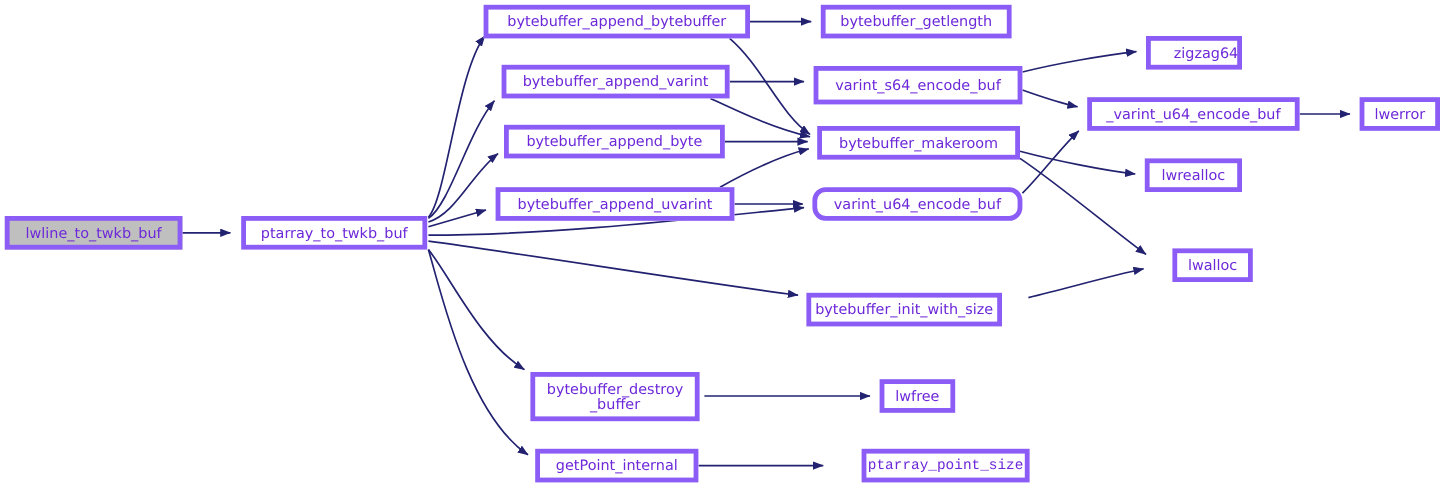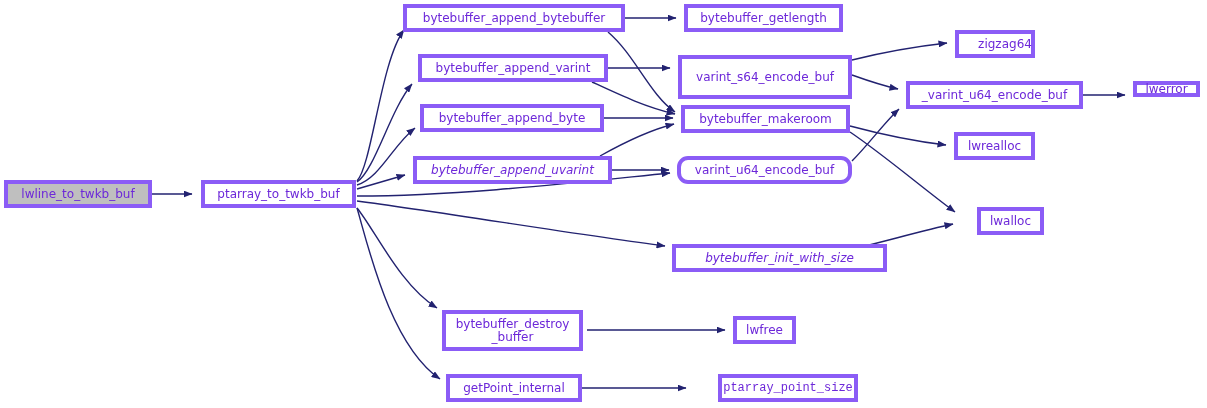--- a/index.html
+++ b/index.html
@@ -48,30 +48,30 @@
         <path d="M587,330 L725,330" fill="none" stroke="#222270" stroke-width="1.4" marker-end="url(#arrow)"></path>
         <path d="M582,388 L686,388" fill="none" stroke="#222270" stroke-width="1.4" marker-end="url(#arrow)"></path>
       </g>
   </svg>
   <div id="node-layer">
       <div class="node root" style="left: 4px; top: 180px; width: 148px; height: 28px;">lwline_to_twkb_buf</div>
       <div class="node" style="left: 201px; top: 180px; width: 155px; height: 28px;">ptarray_to_twkb_buf</div>
       <div class="node" style="left: 403px; top: 4px; width: 222px; height: 28px;">bytebuffer_append_bytebuffer</div>
       <div class="node" style="left: 418px; top: 54px; width: 190px; height: 28px;">bytebuffer_append_varint</div>
       <div class="node" style="left: 420px; top: 104px; width: 184px; height: 28px;">bytebuffer_append_byte</div>
-      <div class="node" style="left: 413px; top: 156px; width: 199px; height: 28px; font-style: italic;">bytebuffer_append_uvarint</div>
+      <div class="node" style="left: 413px; top: 156px; width: 199px; height: 28px;">bytebuffer_append_uvarint</div>
       <div class="node" style="left: 442px; top: 310px; width: 141px; height: 41px;">bytebuffer_destroy
 _buffer</div>
       <div class="node" style="left: 446px; top: 374px; width: 136px; height: 28px;">getPoint_internal</div>
       <div class="node" style="left: 684px; top: 4px; width: 159px; height: 28px;">bytebuffer_getlength</div>
-      <div class="node" style="left: 678px; top: 55px; width: 174px; height: 44px;">varint_s64_encode_buf</div>
+      <div class="node" style="left: 678px; top: 55px; width: 174px; height: 32px;">varint_s64_encode_buf</div>
       <div class="node" style="left: 681px; top: 105px; width: 169px; height: 28px;">bytebuffer_makeroom</div>
       <div class="node" style="left: 677px; top: 156px; width: 175px; height: 28px; border-radius: 11px;">varint_u64_encode_buf</div>
-      <div class="node" style="left: 672px; top: 244px; width: 215px; height: 28px; font-style: italic;">bytebuffer_init_with_size</div>
+      <div class="node" style="left: 672px; top: 244px; width: 163px; height: 28px;">bytebuffer_init_with_size</div>
       <div class="node" style="left: 733px; top: 316px; width: 63px; height: 28px;">lwfree</div>
       <div class="node" style="left: 718px; top: 374px; width: 140px; height: 28px; font-family: Liberation Mono, monospace;">ptarray_point_size</div>
       <div class="node" style="left: 955px; top: 30px; width: 80px; height: 28px; padding-left: 20px;">zigzag64</div>
       <div class="node" style="left: 906px; top: 81px; width: 177px; height: 28px;">_varint_u64_encode_buf</div>
       <div class="node" style="left: 954px; top: 132px; width: 81px; height: 28px;">lwrealloc</div>
       <div class="node" style="left: 961px; top: 207px; width: 67px; height: 28px; margin-left: 16px;">lwalloc</div>
-      <div class="node" style="left: 1133px; top: 81px; width: 67px; height: 16px;">lwerror</div>
+      <div class="node" style="left: 1133px; top: 81px; width: 67px; height: 28px;">lwerror</div>
     </div>
 </div>
 
 </body></html>

